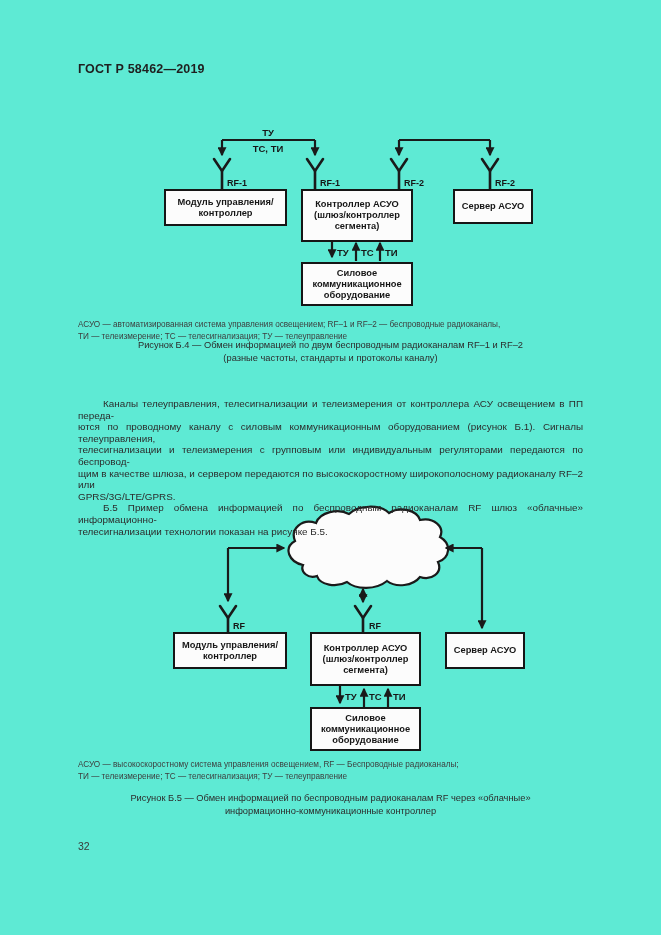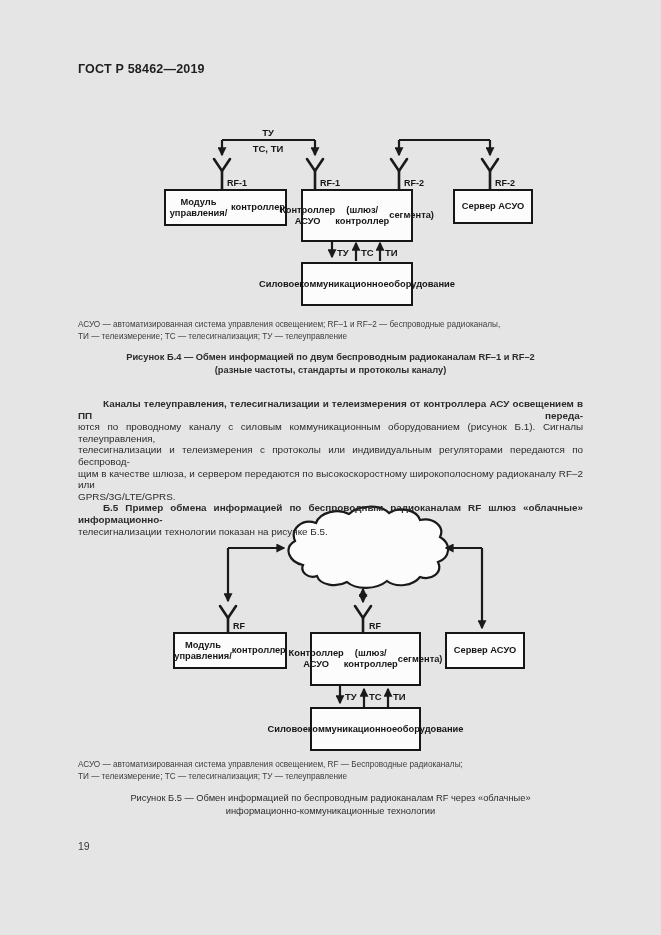--- a/index.html
+++ b/index.html
@@ -1,31 +1,31 @@
 <!DOCTYPE html>
 <html><head>
 <meta charset="utf-8">
 <style>
   html,body{margin:0;padding:0;width:661px;height:935px;overflow:hidden;}
   body{background:#fafafa;font-family:"Liberation Sans",sans-serif;color:#222;}
-  .page{position:relative;width:661px;height:935px;background:#e5e5e5;}
+  .page{position:relative;width:661px;height:935px;background:#5eead4;}
   .doc-header{position:absolute;left:78px;top:62px;font-size:12.5px;font-weight:bold;color:#1f1f1f;letter-spacing:.2px;}
   svg.overlay{position:absolute;left:0;top:0;pointer-events:none;}
   .ln{stroke:#1a1a1a;stroke-width:2.2;fill:none;}
   .ant{stroke:#1a1a1a;stroke-width:2.6;fill:none;stroke-linecap:round;}
   text.slbl{font:bold 9.5px "Liberation Sans",sans-serif;fill:#161616;}
   text.srf{font:bold 9px "Liberation Sans",sans-serif;fill:#161616;}
-  .dbox{position:absolute;border:2px solid #161616;background:#fcfcfc;display:flex;justify-content:center;align-items:center;text-align:center;font-weight:bold;font-size:9.3px;line-height:11px;color:#161616;}
+  .dbox{position:absolute;border:2px solid #161616;background:#fcfcfc;display:flex;flex-direction:column;justify-content:center;align-items:center;text-align:center;font-weight:bold;font-size:9.3px;line-height:11px;color:#161616;}
   .cloud-text{position:absolute;left:298px;top:526px;width:130px;text-align:center;font-weight:bold;font-size:8.6px;line-height:14px;color:#161616;}
   .legend{position:absolute;left:78px;width:505px;font-size:8.2px;line-height:11.5px;color:#3d3d3d;}
   .figcap{position:absolute;left:78px;width:505px;text-align:center;font-size:9.3px;line-height:13px;color:#2c2c2c;}
   .bodytext{position:absolute;left:78px;top:398px;width:505px;font-size:9.9px;line-height:11.6px;color:#2b2b2b;}
   .bodytext .bl{white-space:nowrap;}
   .bodytext .j{text-align:justify;text-align-last:justify;white-space:normal;}
-  .bodytext .ind{text-indent:25px;font-weight:bold;}
+  .bodytext .ind{text-indent:25px;}
   .pagenum{position:absolute;left:78px;top:840px;font-size:10.5px;color:#3a3a3a;}
 </style>
 </head>
 <body>
 
 <div class="page">
 
   <div class="doc-header">ГОСТ Р 58462—2019</div>
 
   <svg class="overlay" width="661" height="935" viewBox="0 0 661 935">
@@ -119,29 +119,29 @@
   <div class="dbox" style="left:301px;top:262px;width:108px;height:40px;">
     <span>Силовое</span>
     <span>коммуникационное</span>
     <span>оборудование</span>
   </div>
 
   <div class="legend" style="top:319px;">
     <div>АСУО — автоматизированная система управления освещением; RF–1 и RF–2 — беспроводные радиоканалы,</div>
     <div>ТИ — телеизмерение; ТС — телесигнализация; ТУ — телеуправление</div>
   </div>
-  <div class="figcap" style="top:351px;font-weight:bold;">
+  <div class="figcap" style="top:339px;">
     <div>Рисунок Б.4 — Обмен информацией по двум беспроводным радиоканалам RF–1 и RF–2</div>
     <div>(разные частоты, стандарты и протоколы каналу)</div>
   </div>
 
   <div class="bodytext">
     <div class="bl j ind">Каналы телеуправления, телесигнализации и телеизмерения от контроллера АСУ освещением в ПП переда-</div>
     <div class="bl j">ются по проводному каналу с силовым коммуникационным оборудованием (рисунок Б.1). Сигналы телеуправления,</div>
-    <div class="bl j">телесигнализации и телеизмерения с протоколы или индивидуальным регуляторами передаются по беспровод-</div>
+    <div class="bl j">телесигнализации и телеизмерения с групповым или индивидуальным регуляторами передаются по беспровод-</div>
     <div class="bl j">щим в качестве шлюза, и сервером передаются по высокоскоростному широкополосному радиоканалу RF–2 или</div>
     <div class="bl">GPRS/3G/LTE/GPRS.</div>
     <div class="bl j ind">Б.5 Пример обмена информацией по беспроводным радиоканалам RF шлюз «облачные» информационно-</div>
     <div class="bl">телесигнализации технологии показан на рисунке Б.5.</div>
   </div>
 
 
   <div class="dbox" style="left:173px;top:632px;width:110px;height:33px;">
     <span>Модуль управления/</span>
     <span>контроллер</span>
@@ -154,23 +154,23 @@
   <div class="dbox" style="left:445px;top:632px;width:76px;height:33px;">
     <span>Сервер АСУО</span>
   </div>
   <div class="dbox" style="left:310px;top:707px;width:107px;height:40px;">
     <span>Силовое</span>
     <span>коммуникационное</span>
     <span>оборудование</span>
   </div>
 
   <div class="legend" style="top:759px;">
-    <div>АСУО — автоматизированная система управления освещением, RF — Беспроводные радиоканалы;</div>
+    <div>АСУО — высокоскоростному система управления освещением, RF — Беспроводные радиоканалы;</div>
     <div>ТИ — телеизмерение; ТС — телесигнализация; ТУ — телеуправление</div>
   </div>
   <div class="figcap" style="top:792px;">
     <div>Рисунок Б.5 — Обмен информацией по беспроводным радиоканалам RF через «облачные»</div>
-    <div>информационно-коммуникационные технологии</div>
+    <div>информационно-коммуникационные контроллер</div>
   </div>
 
-  <div class="pagenum">19</div>
+  <div class="pagenum">32</div>
 
 </div>
 
 </body></html>

